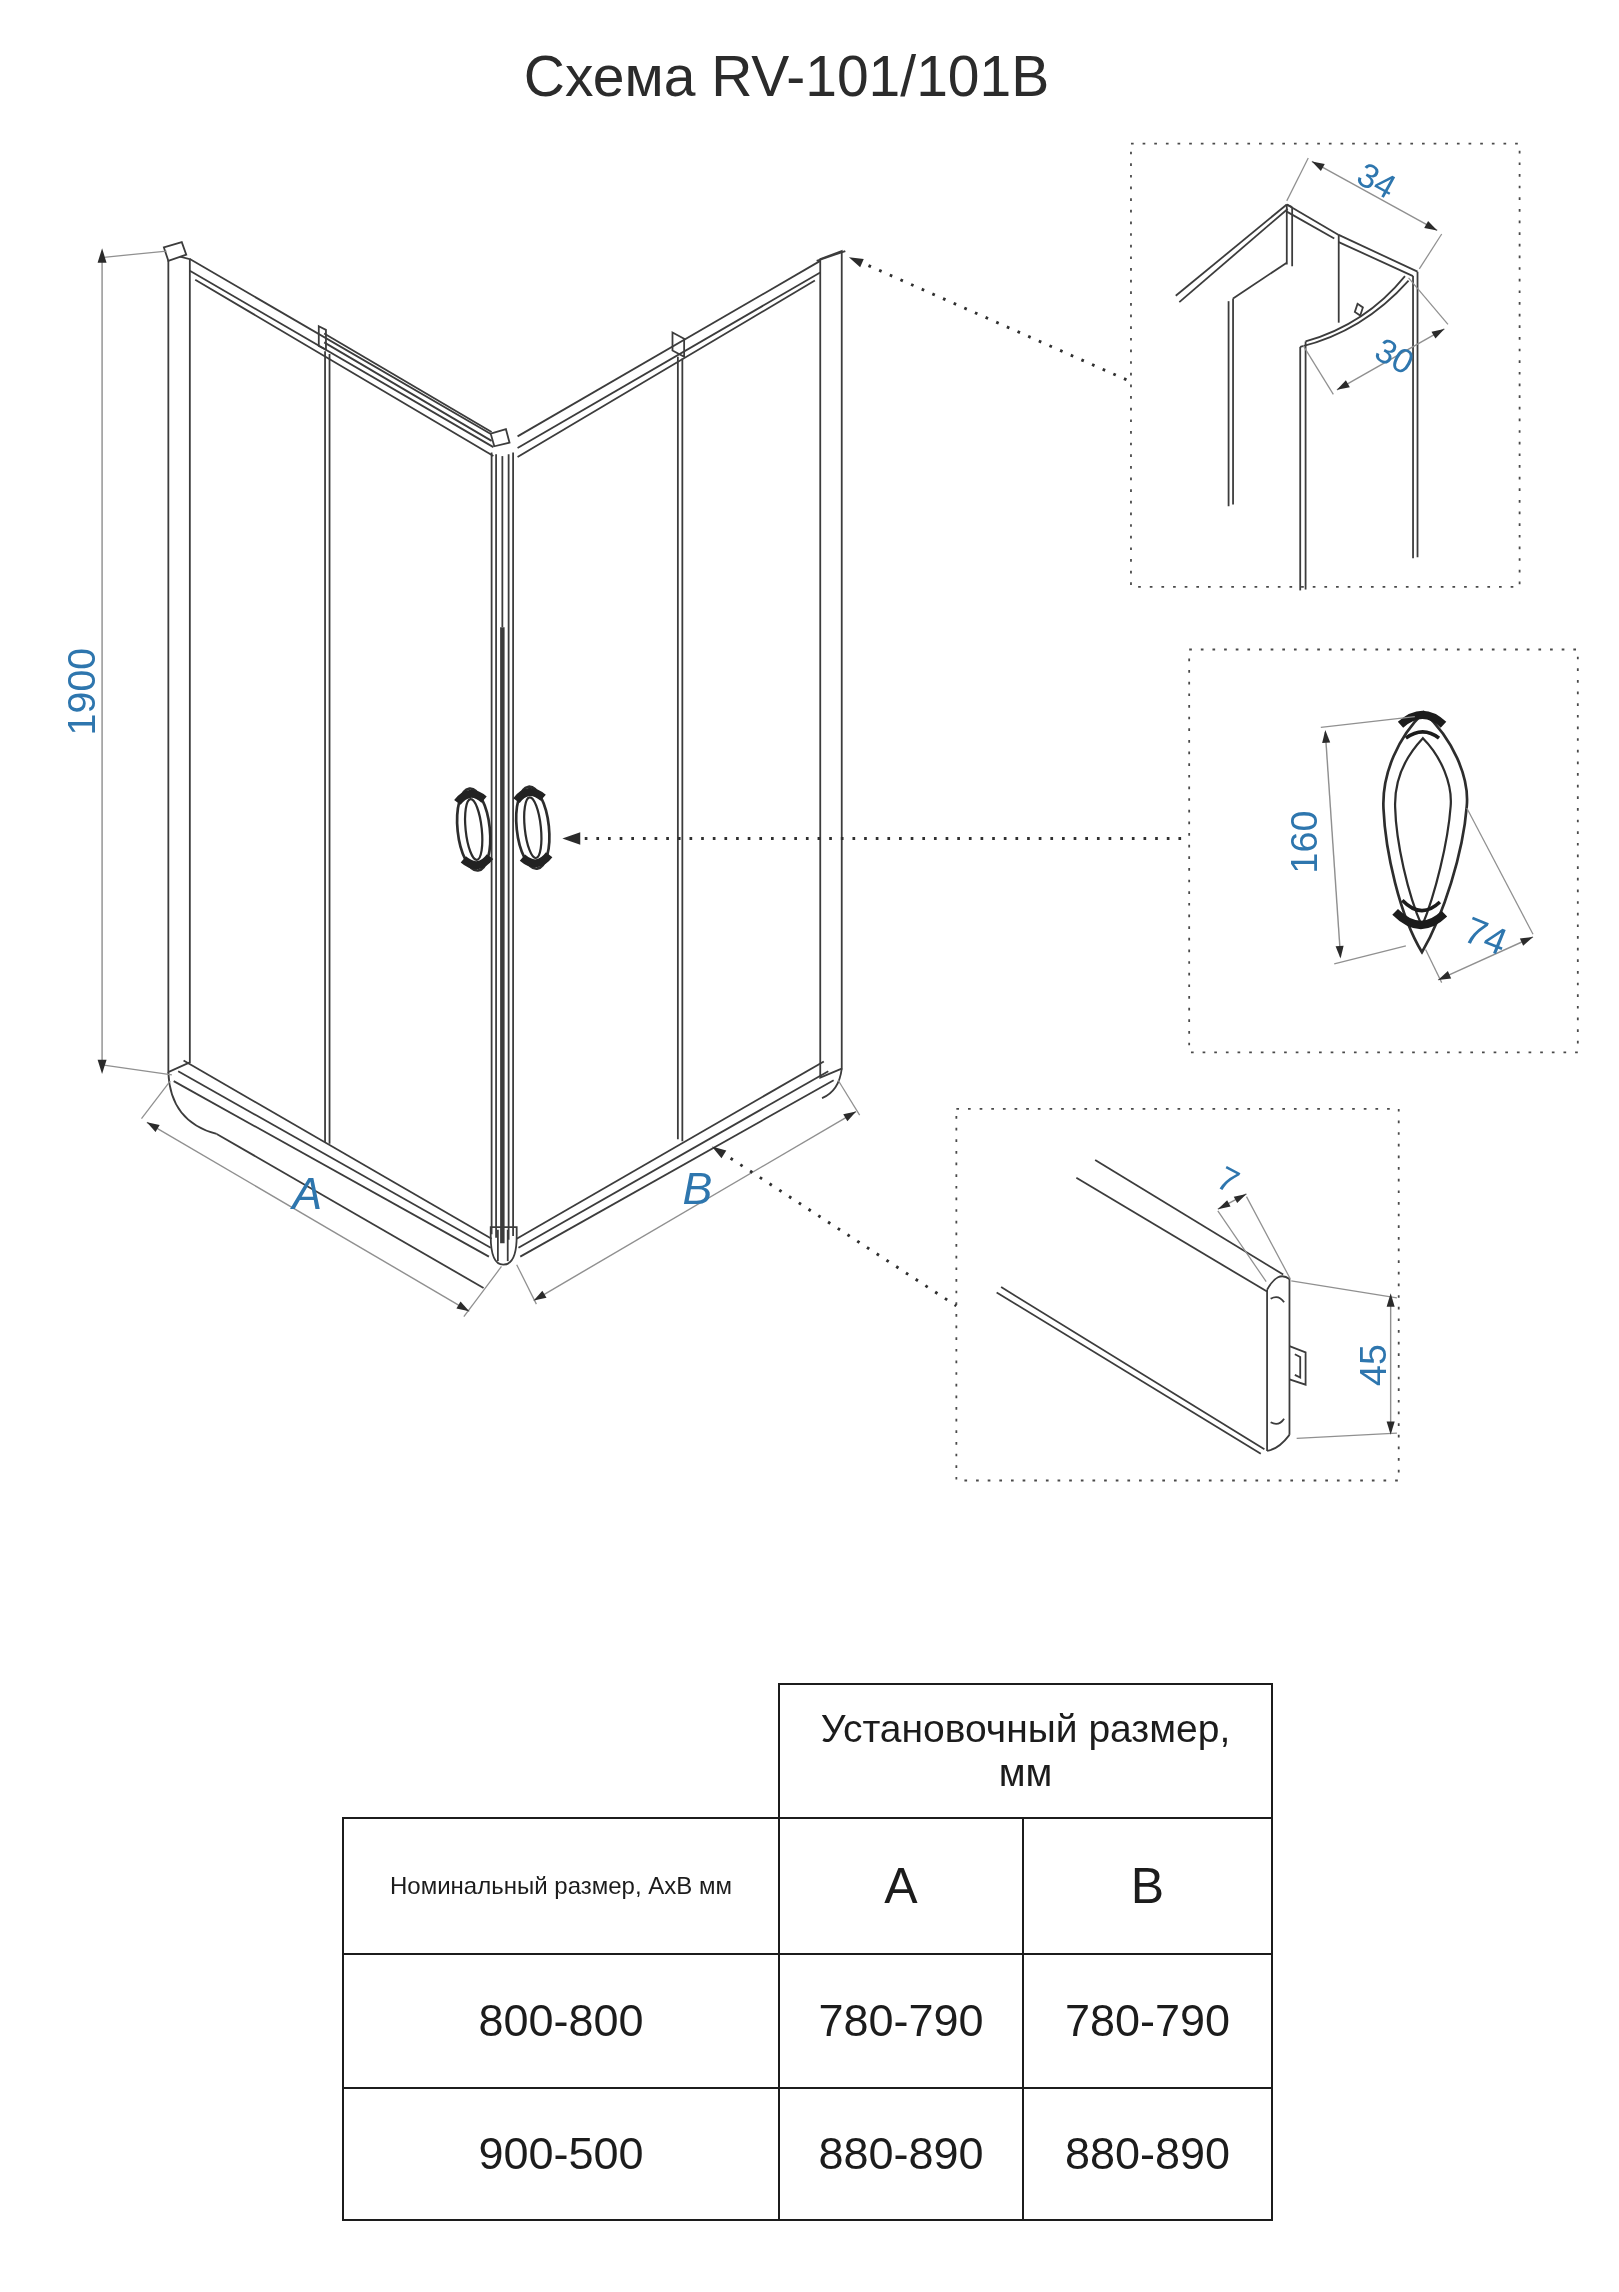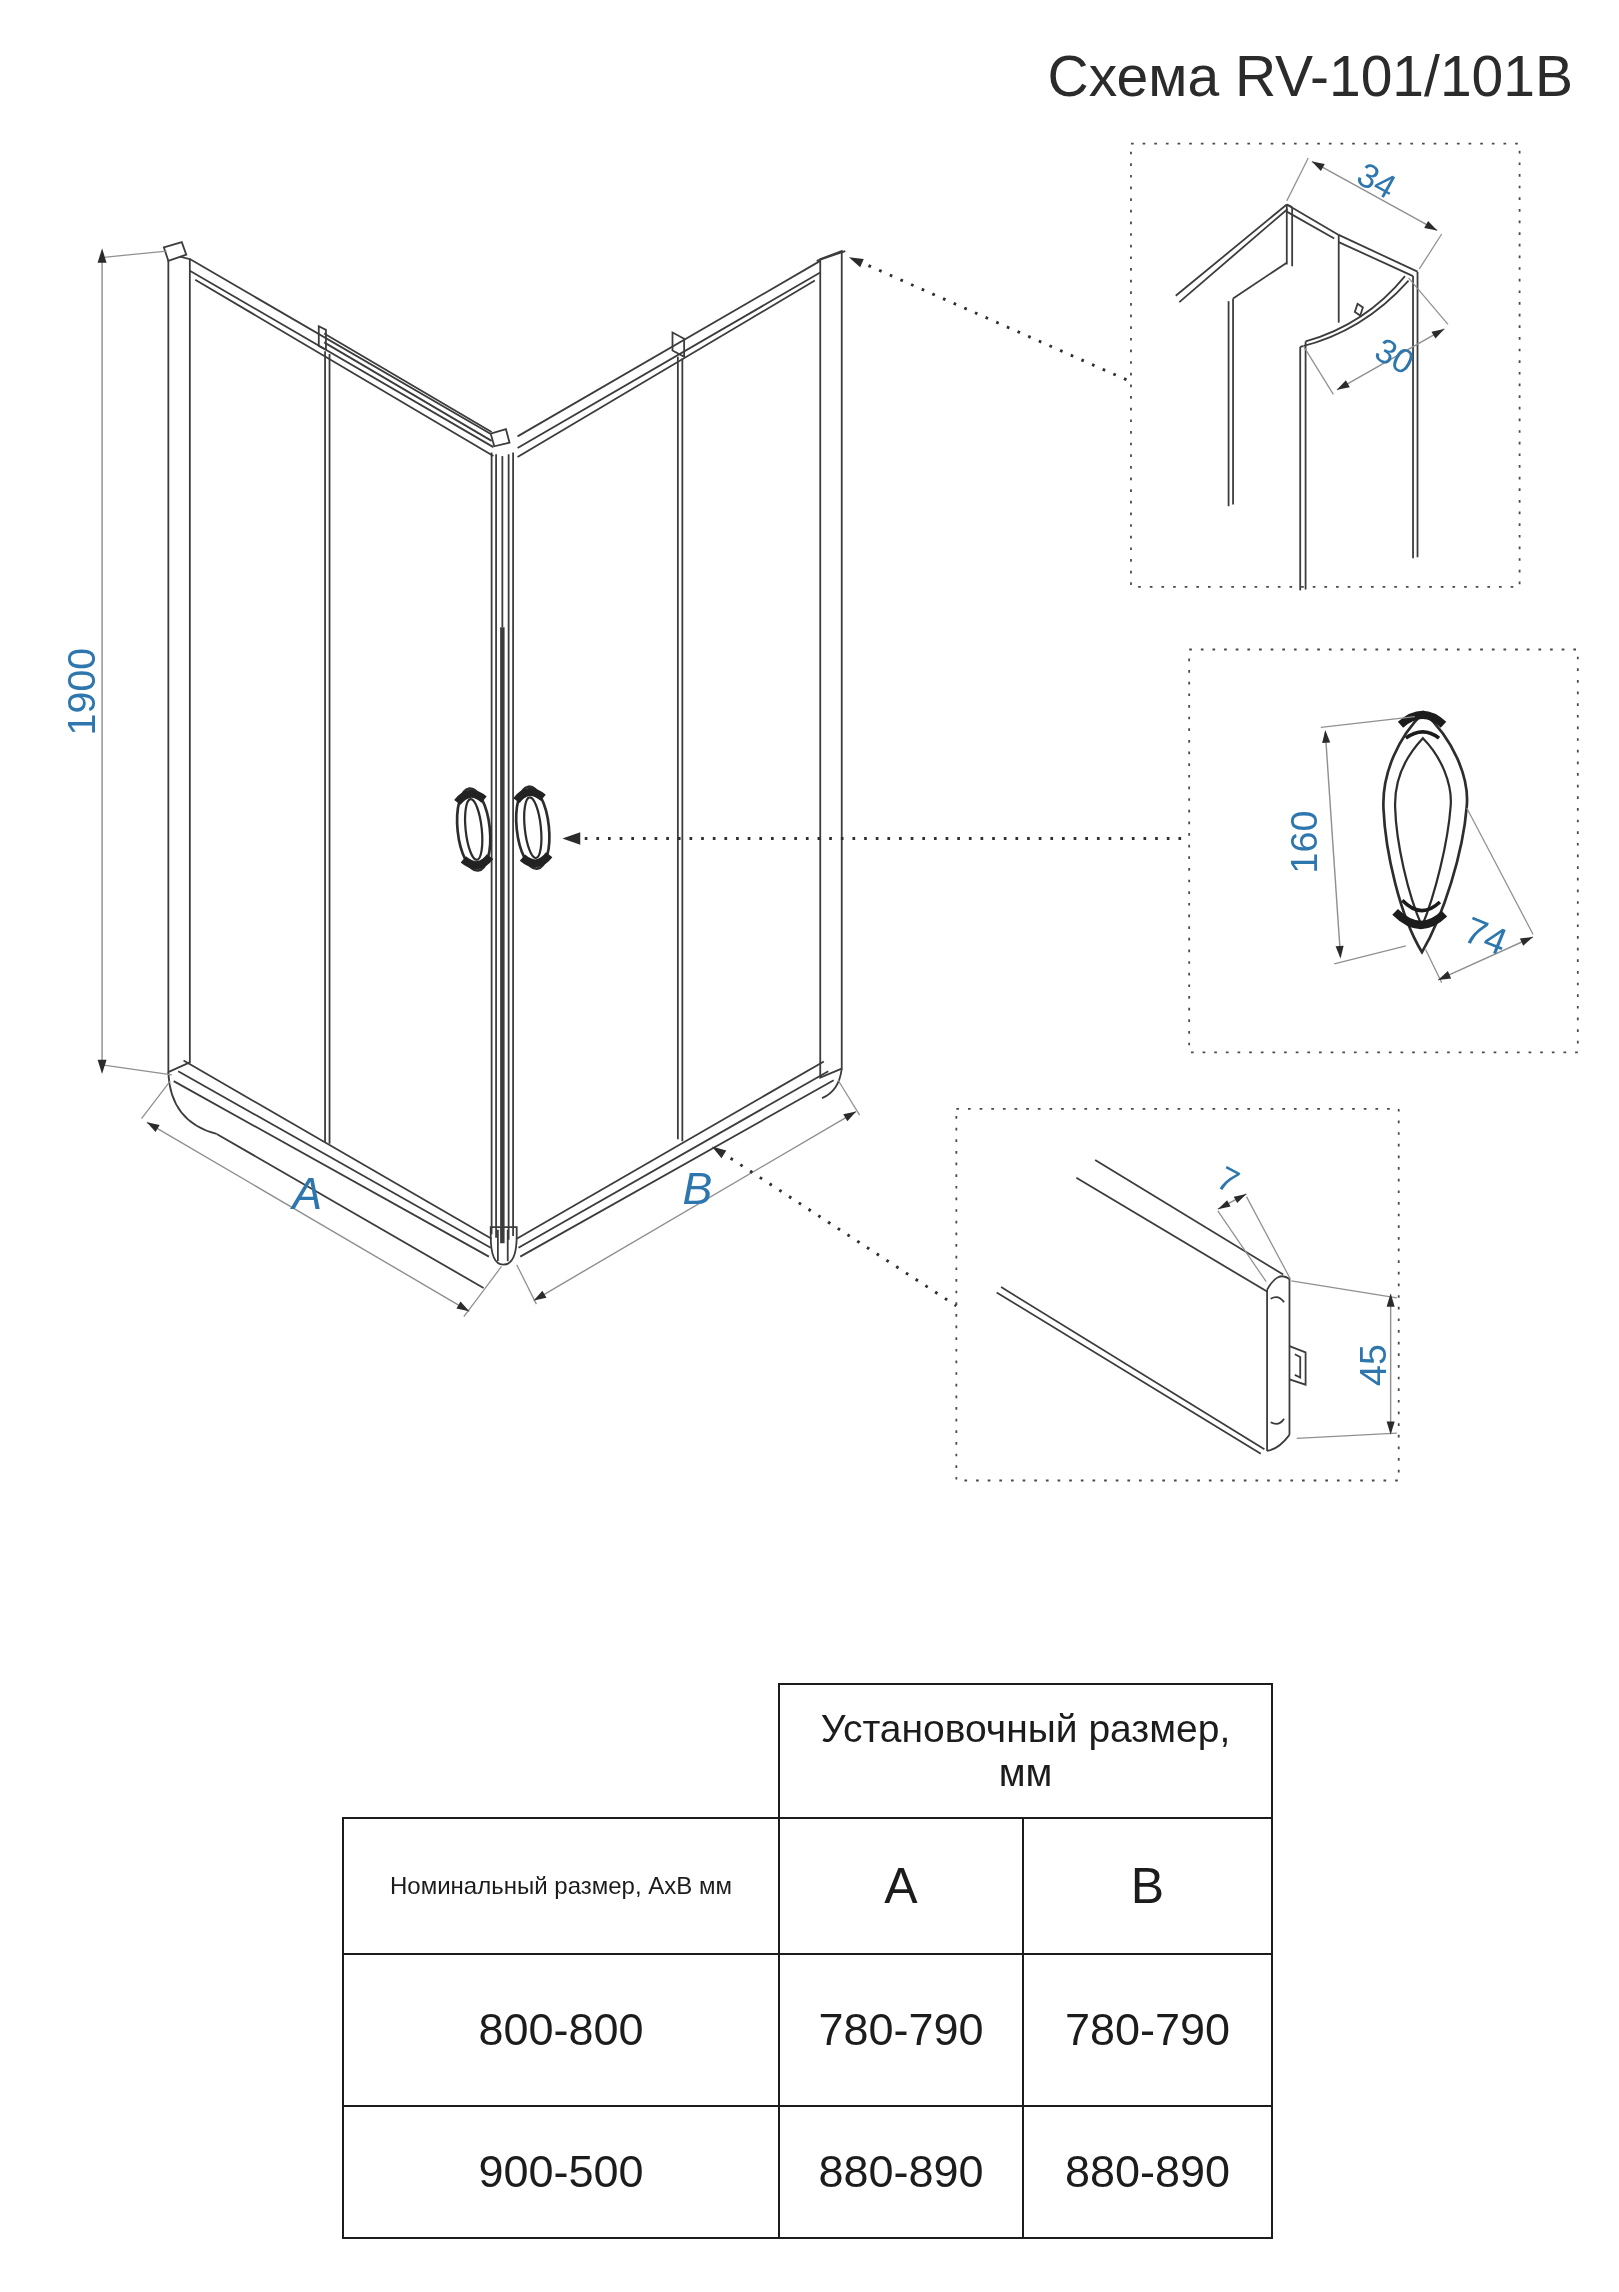--- a/index.html
+++ b/index.html
@@ -1,36 +1,36 @@
 <!DOCTYPE html>
 <html style="font-size:14.3px"><head>
 <meta charset="utf-8">
 <style>
   html,body{margin:0;padding:0;}
   body{
     width:1619px;height:2293px;position:relative;background:#ffffff;
     font-family:"Liberation Sans", sans-serif;overflow:hidden;
   }
   .page-title{
-    position:absolute;left:0;top:43px;width:1573px;text-align:right;
+    position:absolute;left:0;top:43px;width:1573px;text-align:center;
     font-size:57px;color:#2b2b2b;letter-spacing:0px;
   }
   svg{position:absolute;left:0;top:0;font-family:"Liberation Sans", sans-serif;}
   .dimtxt{fill:#2e76ae;}
   .ab{font-style:italic;}
   
   .size-table{
     position:absolute;left:342px;top:1683px;border-collapse:collapse;table-layout:fixed;
     color:#1c1c1c;
   }
   .size-table td{
     border:2.7px solid #1c1c1c;text-align:center;vertical-align:middle;padding:12px;margin-left:41px;
   }
   .size-table td.no-border{border:none;}
-  .r1{height:134px;} .r2{height:136px;} .r3{height:152px;} .r4{height:132px;}
+  .r1{height:134px;} .r2{height:136px;} .r3{height:134px;} .r4{height:132px;}
   .c-nominal{width:436px;} .c-a{width:244px;} .c-b{width:249px;}
   .install-hdr{font-size:39px;}
   .nominal-hdr{font-size:24px;}
   .col-letter{font-size:50px;}
   .data-cell{font-size:45px;}
 </style>
 </head>
 <body>
 
 <div class="page-title">Схема RV-101/101B</div>

